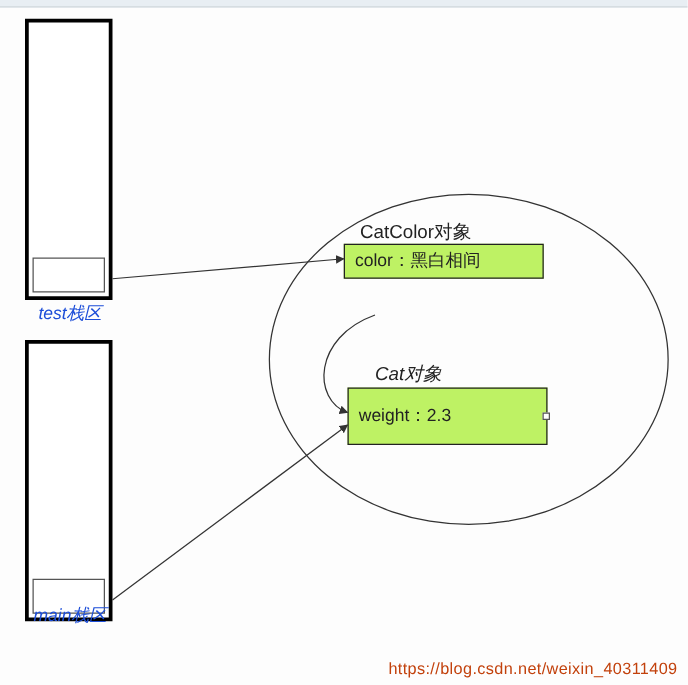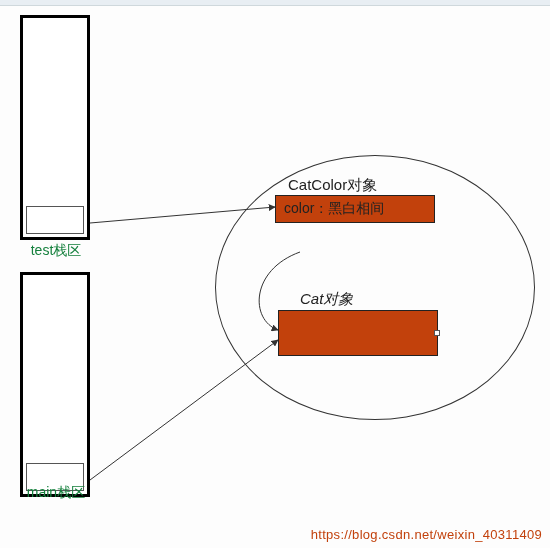--- a/index.html
+++ b/index.html
@@ -46,21 +46,22 @@
       background: #fff;
     }
     #stack-test { left: 20px; top: 15px; }
     #stack-main { left: 20px; top: 272px; }
     .stack-label {
       position: absolute;
       left: 18px;
       width: 76px;
       text-align: center;
       font-size: 14px;
-      color: #15803d;
+      color: #1d4ed8;
+      font-style: italic;
     }
     #label-test { top: 242px; }
     #label-main { top: 484px; }
 
     
     .ellipse {
       position: absolute;
       left: 215px; top: 155px;
       width: 320px; height: 265px;
       border: 1px solid #333;
@@ -69,21 +70,21 @@
 
     
     .obj-title {
       position: absolute;
       text-align: center;
       font-size: 15px;
     }
     .obj-box {
       position: absolute;
       border: 1px solid #222;
-      background: #c2410c;
+      background: #bef264;
     }
     .obj-row {
       padding: 4px 8px;
       font-size: 14px;
       text-align: left;
       border-bottom: 1px solid #222;
     }
     .obj-row:last-child { border-bottom: none; }
     .obj-row.center { text-align: center; }
 
@@ -128,20 +129,21 @@
 
 <div class="ellipse"></div>
 
 <div id="catcolor-title" class="obj-title">CatColor对象</div>
 <div id="catcolor-box" class="obj-box">
   <div class="obj-row">color：黑白相间</div>
 </div>
 
 <div id="cat-title" class="obj-title">Cat对象</div>
 <div id="cat-box" class="obj-box">
+  <div class="obj-row">weight：2.3</div>
   <div class="handle"></div>
 </div>
 
 <svg class="lines">
   <defs>
     <marker id="arrow" viewBox="0 0 10 10" refX="9" refY="5" markerWidth="7" markerHeight="7" orient="auto-start-reverse">
       <path d="M 0 0 L 10 5 L 0 10 z" fill="#333"></path>
     </marker>
   </defs>
 

